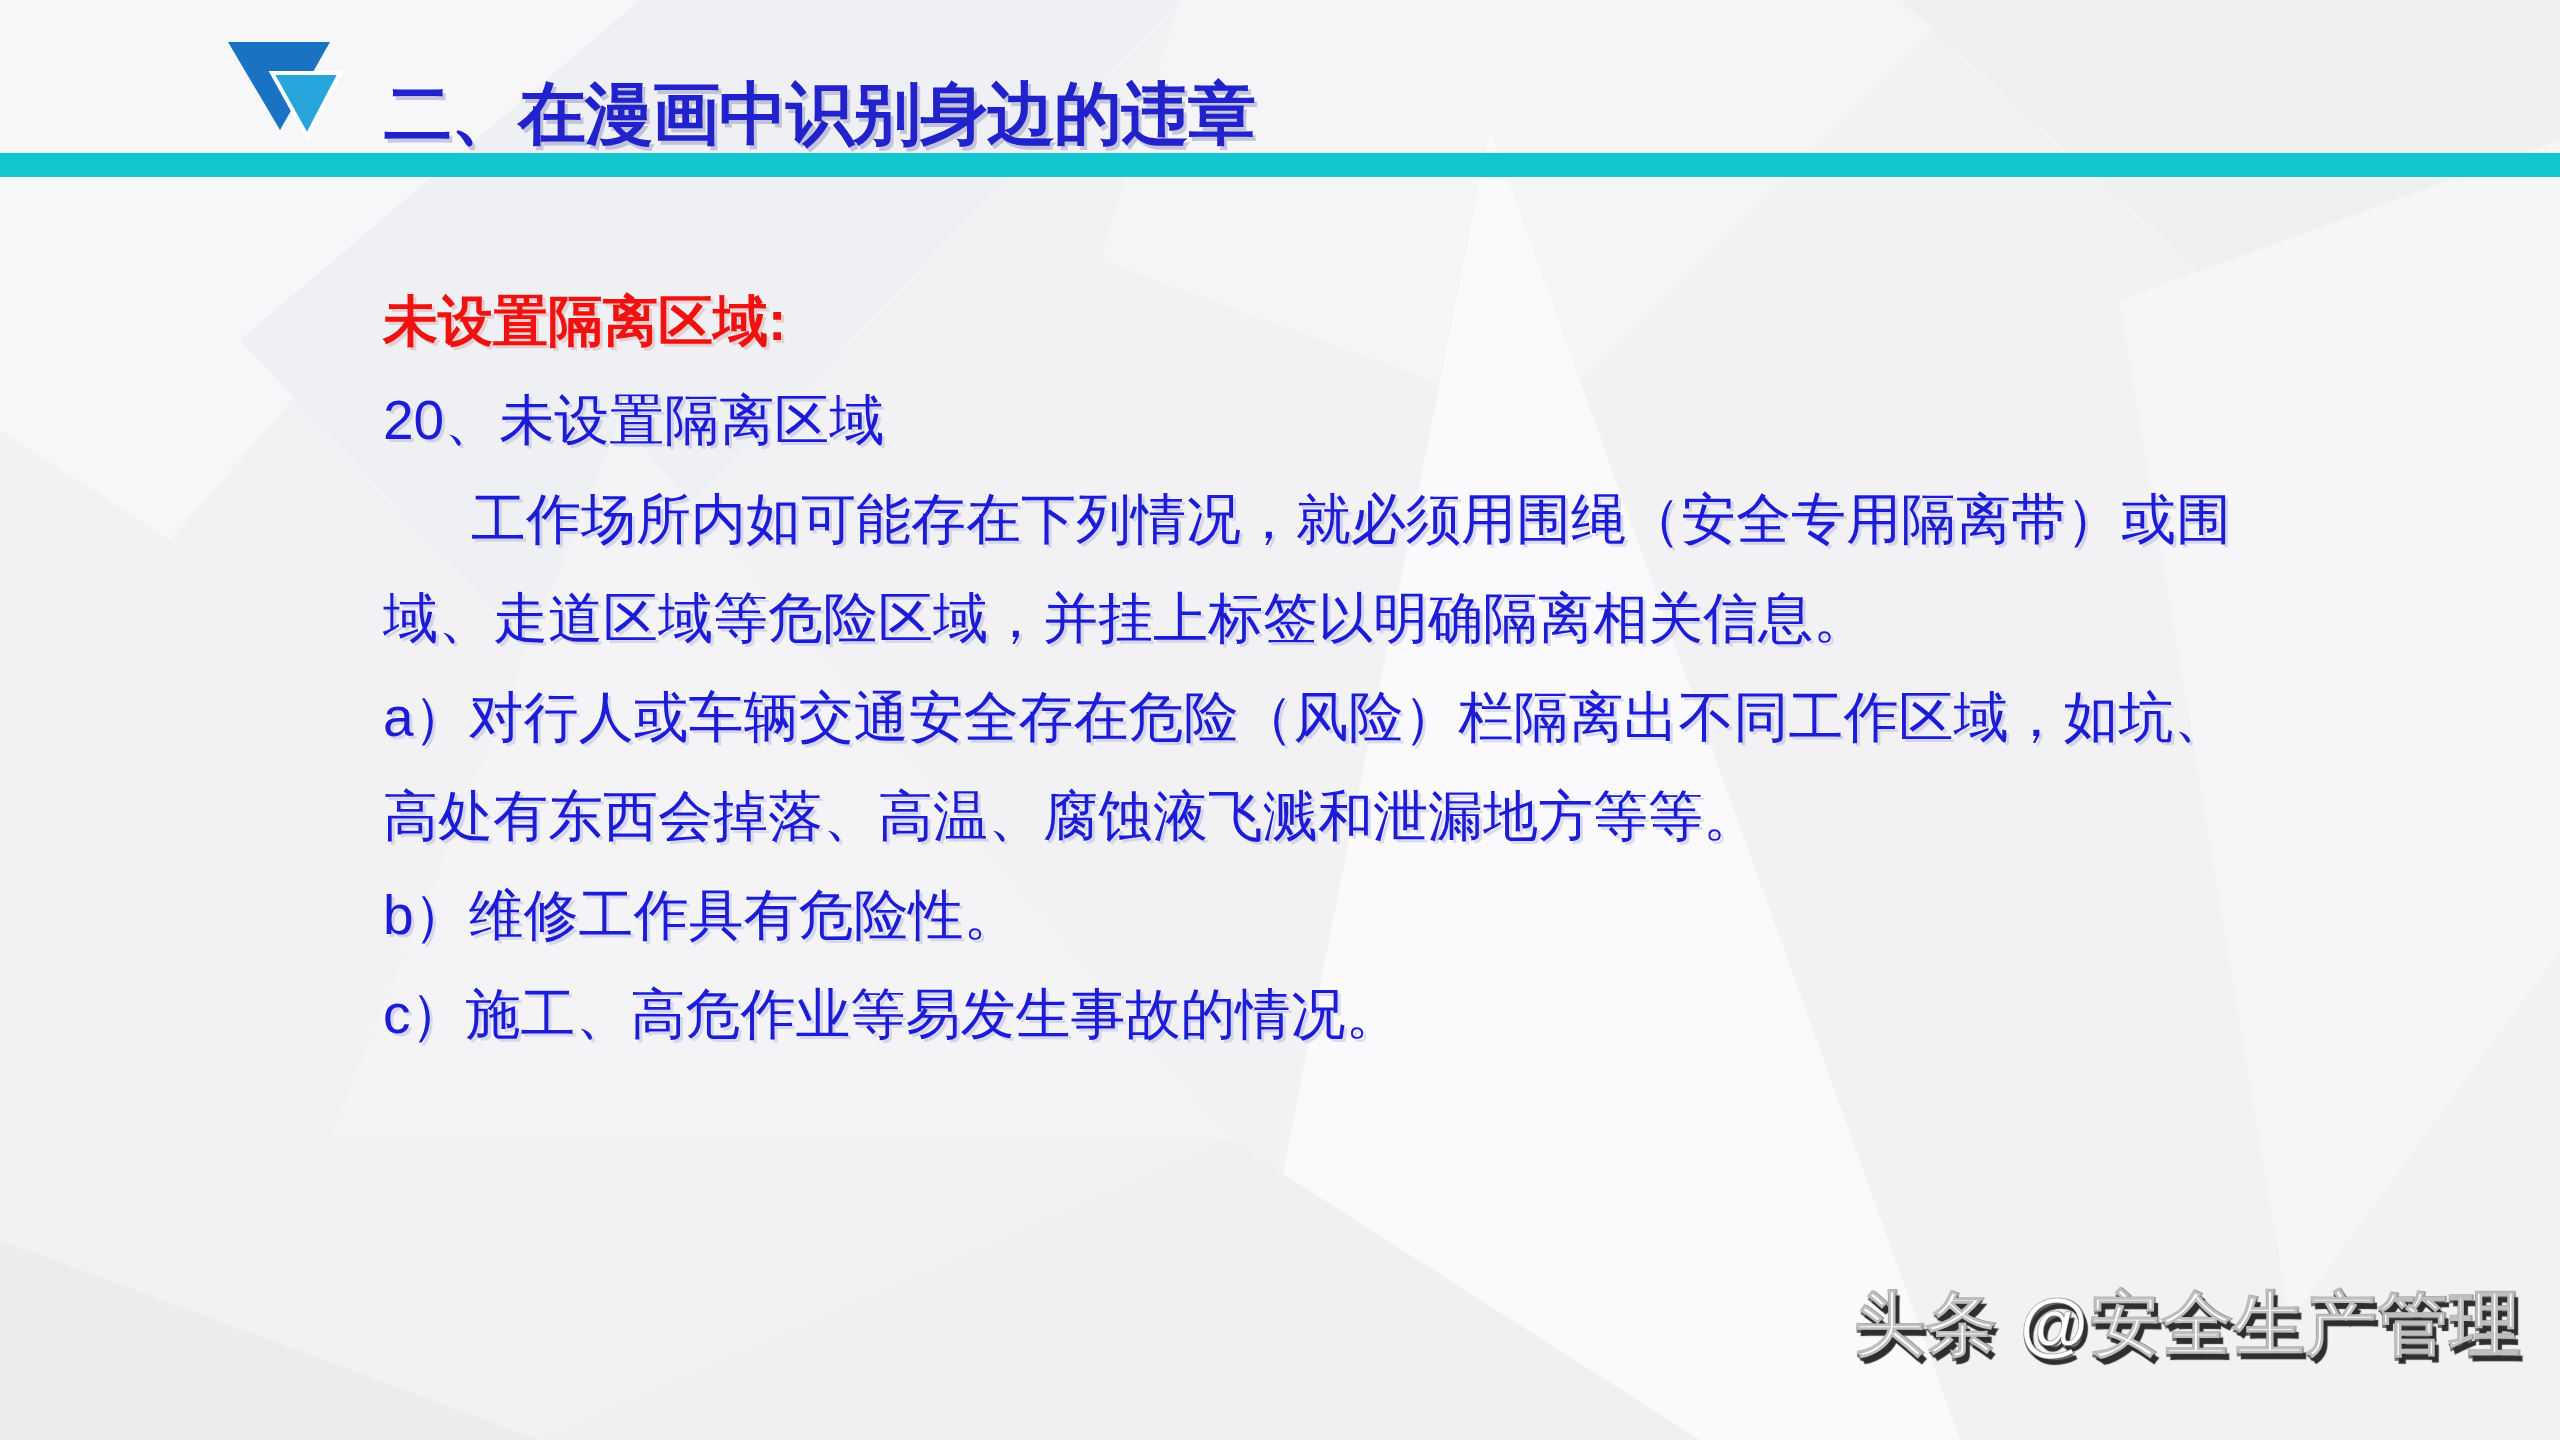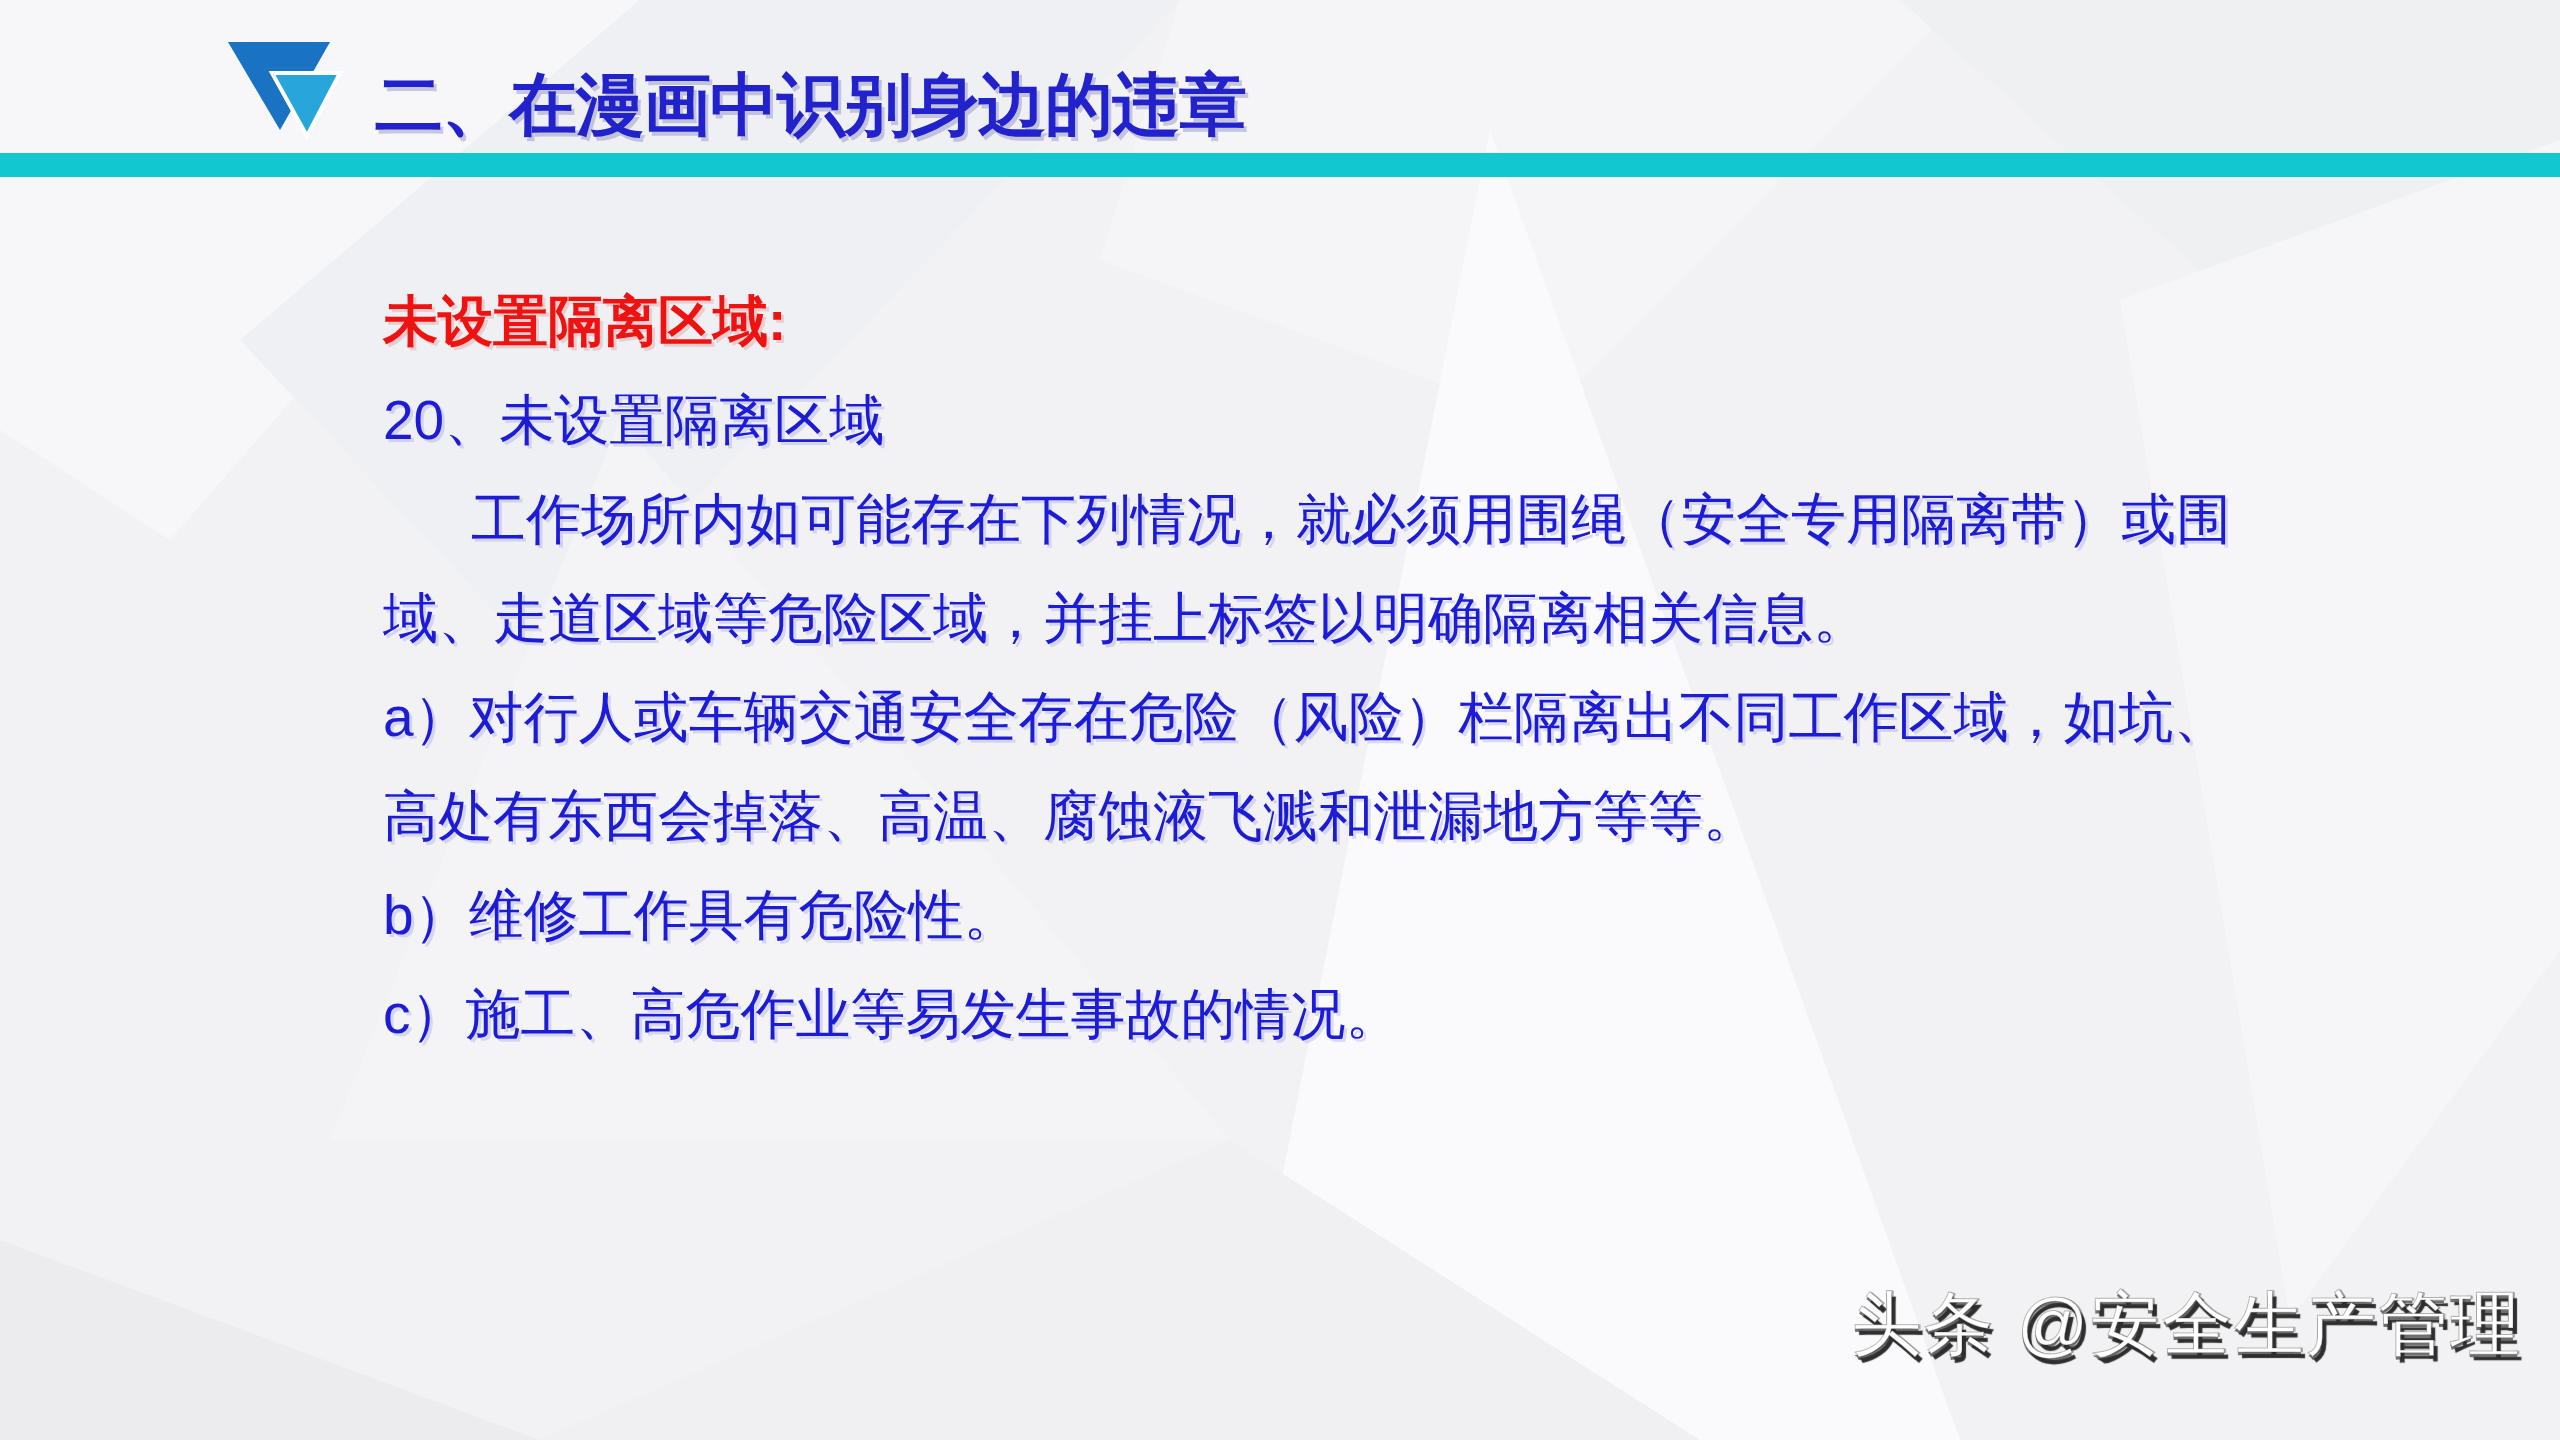--- a/index.html
+++ b/index.html
@@ -17,40 +17,40 @@
   body{
     width:2560px;height:1440px;overflow:hidden;
     font-family:"Liberation Sans","DejaVu Sans",sans-serif;
     background:var(--background);
   }
   .stage{position:relative;width:2560px;height:1440px;overflow:hidden;background:var(--background);}
   .bg{position:absolute;left:0;top:0;width:2560px;height:1440px;display:block;}
   .logo{position:absolute;left:222px;top:38px;width:130px;height:104px;}
   .logo svg{display:block;width:130px;height:104px;}
   .title{
-    position:absolute;left:367px;top:52px;margin:8px;
+    position:absolute;left:367px;top:52px;margin:17px;
     font-size:68px;line-height:88px;font-weight:900;
     color:var(--title-blue);letter-spacing:-1px;white-space:nowrap;
     text-shadow:3px 4px 0 rgba(140,140,190,.45);
   }
   .divider{position:absolute;left:0;top:153px;width:2560px;height:24px;background:var(--bar-cyan);}
   .content{position:absolute;left:383px;top:272px;width:2000px;}
   .content p{margin:0;white-space:nowrap;font-size:55px;line-height:99px;height:99px;}
   .red-heading{
     color:var(--heading-red);font-weight:800;
     text-shadow:3px 3px 0 rgba(215,130,130,.30);
   }
   .body-line{
     color:var(--body-blue);font-weight:500;
     text-shadow:3px 3px 0 rgba(135,135,215,.28);
   }
   .indent{padding-left:88px;}
   .watermark{
     position:absolute;right:38px;top:1278px;
-    font-size:70px;font-weight:400;letter-spacing:2px;white-space:nowrap;
+    font-size:70px;font-weight:700;letter-spacing:2px;white-space:nowrap;
     color:var(--watermark-white);
     -webkit-text-stroke:1px rgba(40,40,40,.30);
     text-shadow:4px 6px 1px var(--watermark-shadow),0 3px 0 rgba(46,46,46,.65),2px 0 0 rgba(46,46,46,.35);
   }
 </style>
 </head>
 <body>
 
 <div class="stage">
 

